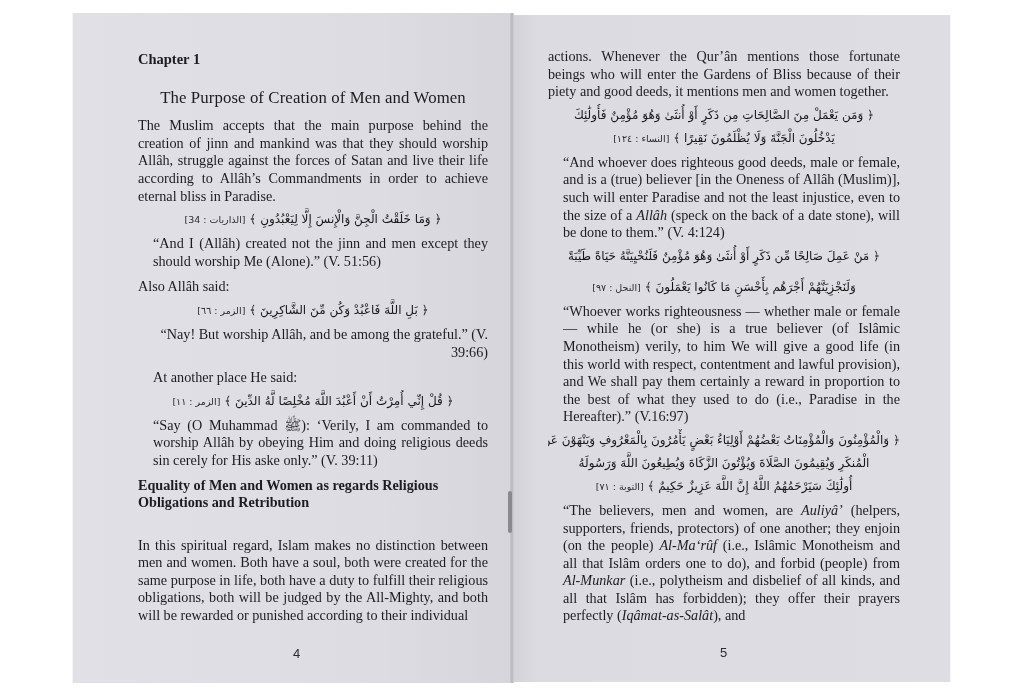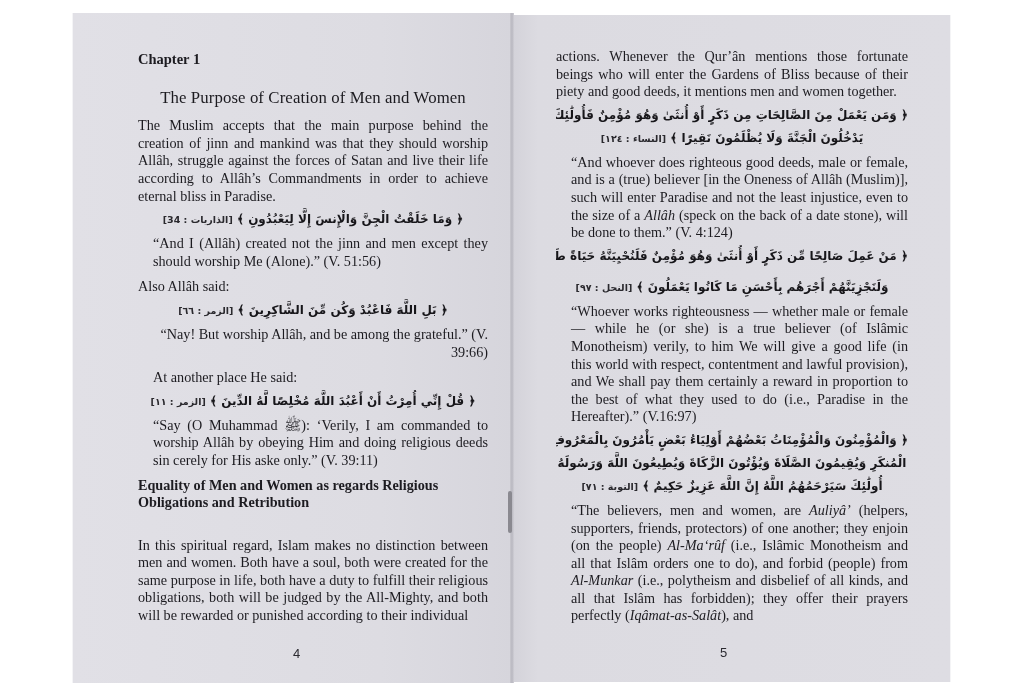--- a/index.html
+++ b/index.html
@@ -24,29 +24,29 @@
   .spine {
     position:absolute; left:438px; top:0; width:4px; height:100%;
     background:linear-gradient(90deg,#c9c8cf,#b9b8c0,#d0cfd6);
   }
   .spine-mark {
     position:absolute; left:436px; top:478px; width:4px; height:42px;
     background:#8a8990; border-radius:2px;
   }
   .content { position:absolute; font-size:14.2px; line-height:17.6px; }
   .left .content { left:65px; top:38px; width:350px; }
-  .right .content { left:44px; top:33px; width:352px; }
+  .right .content { left:36px; top:33px; width:352px; }
   p { margin:0; text-align:justify; }
   .chapter { font-weight:bold; font-size:14.5px; margin-bottom:20px; }
   .title { font-weight:normal; font-size:16.8px; text-align:center; margin-bottom:11px; letter-spacing:0.1px; }
   .sub { font-weight:bold; font-size:14.2px; line-height:17.6px; margin-top:7px; margin-bottom:25px; }
   .arabic {
     direction:rtl; text-align:center; font-family:"DejaVu Sans", sans-serif;
     font-size:12px; line-height:23px; color:#17161a; margin:3px 0 4px 0;
-    white-space:nowrap; overflow:hidden;font-weight:bold;
+    white-space:nowrap; overflow:hidden;
   }
   .arabic .ref { font-size:9.5px; color:#2a292e; }
   .quote { padding-left:15px; }
   .gap { height:8px; }
   .pnum { position:absolute; bottom:22px; font-size:13px; color:#2b2a30; font-family:"Liberation Sans", sans-serif; }
   .left .pnum { left:220px; }
   .right .pnum { left:208px; }
   i { font-style:italic; }
 </style>
 </head>

